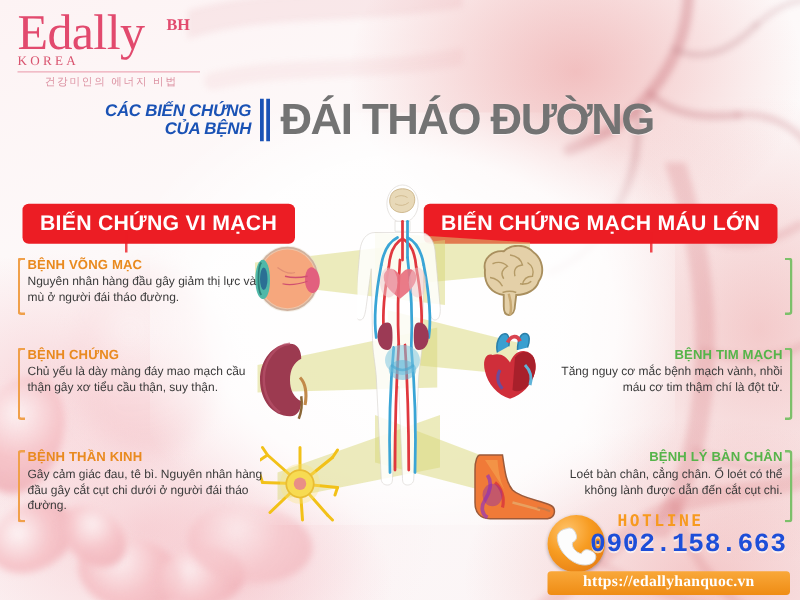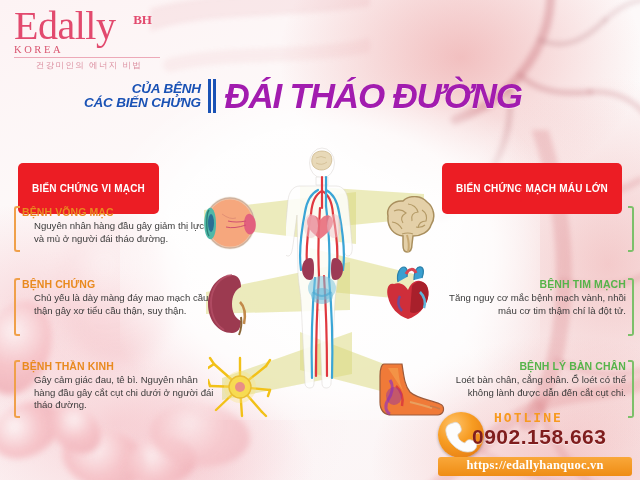--- a/index.html
+++ b/index.html
@@ -63,47 +63,47 @@
 
   
   .title-wrap { position:absolute; left:84px; top:78px; display:flex; align-items:center; }
   .title-small {
     text-align:right; color:#1a52b5; font-weight:bold; font-style:italic;
     font-size:13.5px; line-height:14.5px; letter-spacing:-.2px;
   }
   .title-bars { display:flex; gap:2.5px; margin:0 8px 0 7px; }
   .title-bars span { display:block; width:3px; height:34px; background:#1a52b5; }
   .title-big {
-    color:#a21caf; font-weight:bold; font-style:italic;
+    color:#737373; font-weight:bold; 
     font-size:35px; line-height:36px; letter-spacing:-1.2px;
     text-shadow:0 1px 0 rgba(255,255,255,.55);
   }
 
   
   .pill {
     position:absolute; background:#ec1d24; color:#fff;
-    font-size:10px; font-weight:bold; letter-spacing:.2px;
-    padding:20px 14px; border-radius:5px; white-space:nowrap;
+    font-size:17px; font-weight:bold; letter-spacing:.2px;
+    padding:6px 14px; border-radius:5px; white-space:nowrap;
   }
   .pill-left  { left:18px;  top:163px; }
   .pill-right { right:18px; top:163px; }
   .pill-stem {
     position:absolute; width:2px; height:16px; background:#ec1d24; opacity:.8;
   }
 
   
   .block { position:absolute; width:192px; }
   .block.left  { left:22px;  text-align:left; }
   .block.right { right:14px; text-align:right; }
   .block h3 {
     font-size:10.5px; font-weight:bold; letter-spacing:.1px;
     margin-bottom:2px; white-space:nowrap;
   }
   .block p {
-    font-size:9.6px; line-height:12.6px; color:#3b3b3b;margin-left:12px;
+    font-size:9.6px; line-height:12.6px; color:#3b3b3b;
   }
   .h-orange { color:#e98a1f; }
   .h-green  { color:#56b44a; }
 
   
   .bracket { position:absolute; border-color:#f0a04a; border-style:solid; }
   .bracket.green { border-color:#7cc06a; }
 
   
   .body-fig { position:absolute; left:286px; top:146px; width:72px; height:252px; }
@@ -118,22 +118,23 @@
     background:radial-gradient(circle at 34% 28%, #ffc36b 0%, #f79c22 42%, #e0720d 100%);
     box-shadow:0 1px 3px rgba(0,0,0,.3);
   }
   .hotline-label {
     position:absolute; left:62px; top:4px;
     color:#f79a1f; font-weight:bold; font-size:13px; letter-spacing:2px;
     font-family:"DejaVu Sans Mono", monospace;
   }
   .hotline-number {
     position:absolute; left:40px; top:19px;
-    color:#7f1d1d; font-weight:bold; font-size:21px; letter-spacing:.5px;
+    color:#1d4ed8; font-weight:bold; font-size:21px; letter-spacing:.5px;
     text-shadow:0 1px 0 rgba(255,255,255,.6);
+    font-family:Liberation Mono, monospace;
   }
   .hotline-url {
     position:absolute; left:6px; bottom:3px; width:194px; text-align:center;
     color:#fff; font-weight:bold; font-size:12.5px; letter-spacing:.2px;
     font-family:"Liberation Serif", serif;
   }
   .url-plate {
     position:absolute; left:6px; bottom:0px; width:194px; height:19px;
     background:linear-gradient(180deg,#f9a83a 0%, #ef8c14 100%);
     border-radius:3px;
@@ -195,22 +196,22 @@
       <div class="logo-word">Edally</div>
       <div class="logo-sup">BH</div>
     </div>
     <div class="logo-korea">KOREA</div>
     <div class="logo-rule"></div>
     <div class="logo-kr">건강미인의 에너지 비법</div>
   </div>
 
   <div class="title-wrap">
     <div class="title-small">
+      <div>CÁC BIẾN CHỨNG</div>
       <div>CỦA BỆNH</div>
-      <div>CÁC BIẾN CHỨNG</div>
     </div>
     <div class="title-bars">
         <span></span>
         <span></span>
       </div>
     <div class="title-big">ĐÁI THÁO ĐƯỜNG</div>
   </div>
 
   <div class="pill pill-left">BIẾN CHỨNG VI MẠCH</div>
   <div class="pill-stem" style="left:100px; top:186px;"></div>

